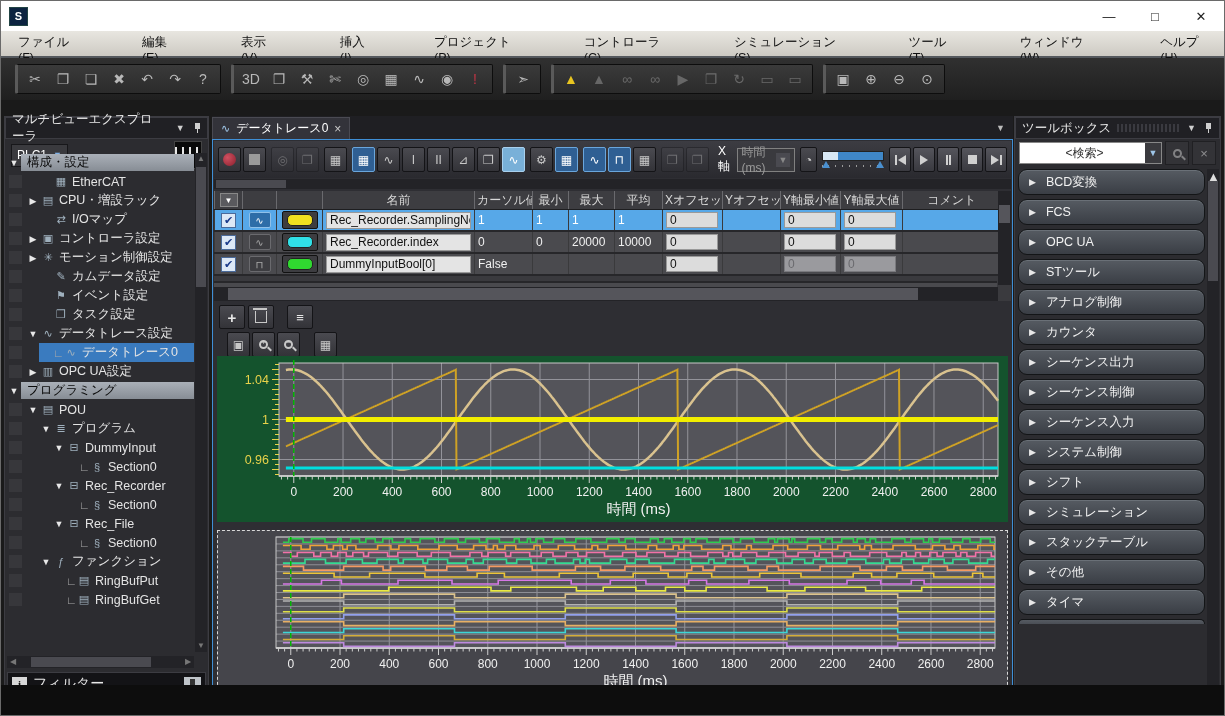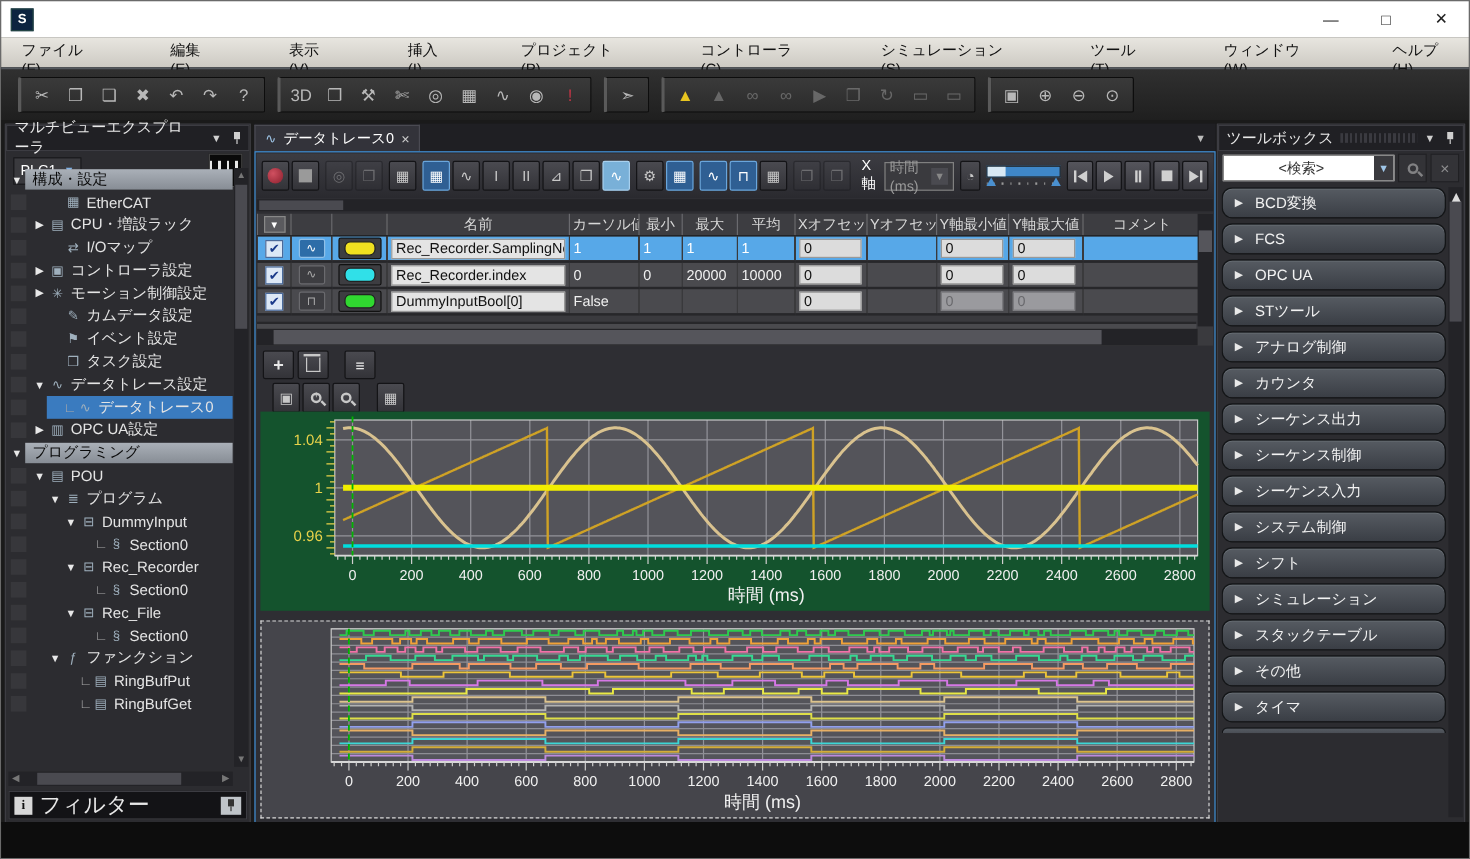--- a/index.html
+++ b/index.html
@@ -28,21 +28,21 @@
       linear-gradient(#303030,#1f1f1f);display:flex;align-items:center;padding-left:14px;box-sizing:border-box;gap:10px;}
   .tb-group{display:flex;align-items:center;background:linear-gradient(#3a3a3a,#2b2b2b);
             border:1px solid #0d0d0d;border-left:3px solid #5a5a5a;border-radius:2px;padding:2px 4px;gap:2px;height:30px;box-sizing:border-box;}
   .tb-btn{width:26px;height:24px;display:flex;align-items:center;justify-content:center;
           color:#b8b8b8;font-size:14px;border-radius:2px;}
   .tb-btn.dim{opacity:.4;}
   .tb-btn.warn{color:#e8c520;}
   .tb-btn.err{color:#c03545;}
 
   
-  #workspace{position:absolute;left:0;top:99px;right:0;height:587px;background:#1a1a1a;}
+  #workspace{position:absolute;left:0;top:112px;right:0;height:587px;background:#1a1a1a;}
   .panel-header{height:22px;background:#202024;border:1px solid #3c3c42;display:flex;align-items:center;
                 color:#e8e8e8;font-size:12.5px;padding:0 6px;box-sizing:border-box;}
   .panel-header .hdr-dots{flex:1;margin:0 6px;height:8px;
       background:repeating-linear-gradient(90deg,#3a3a40 0 2px,transparent 2px 4px);}
   .hdr-arrow{color:#cfcfcf;font-size:9px;margin-right:8px;}
   .pin-icon{position:relative;width:9px;height:12px;}
   .pin-icon::before{content:"";position:absolute;left:2px;top:1px;width:5px;height:6px;background:#cfcfcf;}
   .pin-icon::after{content:"";position:absolute;left:4px;top:7px;width:1px;height:4px;background:#cfcfcf;}
 
   
@@ -69,21 +69,21 @@
   #tree-vscroll .sb-thumb{position:absolute;left:1px;right:1px;top:14px;height:120px;background:#4a4a50;}
   #tree-vscroll .sb-arrow.down{position:absolute;bottom:0;left:0;right:0;}
   #tree-hscroll{position:absolute;left:2px;right:14px;bottom:30px;height:12px;background:#232327;}
   #tree-hscroll .sb-thumb{position:absolute;top:1px;bottom:1px;left:24px;width:120px;background:#4a4a50;}
   .sb-arrow-l,.sb-arrow-r{position:absolute;top:0;width:12px;height:12px;color:#777;font-size:8px;text-align:center;line-height:12px;}
   .sb-arrow-l{left:0;} .sb-arrow-r{right:0;}
   #filter-bar{position:absolute;left:2px;right:2px;bottom:2px;height:24px;background:#131316;border:1px solid #3c3c42;
               display:flex;align-items:center;padding:0 4px;box-sizing:border-box;gap:6px;}
   #filter-info{width:15px;height:15px;background:#d8d8d8;color:#111;font-weight:bold;font-size:11px;
                display:flex;align-items:center;justify-content:center;font-family:"Liberation Serif",serif;}
-  #filter-label{color:#e8e8e8;font-size:18px;flex:1;}
+  #filter-label{color:#e8e8e8;font-size:14px;flex:1;}
   #filter-pin{width:17px;height:15px;background:#bfc4c9;display:flex;align-items:center;justify-content:center;}
   #filter-pin .pin-icon::before{background:#333;} #filter-pin .pin-icon::after{background:#333;}
 
   
   #center{position:absolute;left:211px;top:3px;width:801px;height:583px;}
   #tabbar{height:23px;background:#1f1f23;display:flex;align-items:flex-end;}
   #tab-active{background:#33333a;border:1px solid #4a4a52;border-bottom:none;height:21px;display:flex;align-items:center;
               padding:0 8px;gap:6px;color:#fff;font-size:12px;}
   .tab-icon{color:#9fc6e8;font-size:11px;}
   #tab-close{color:#ccc;font-size:12px;}

